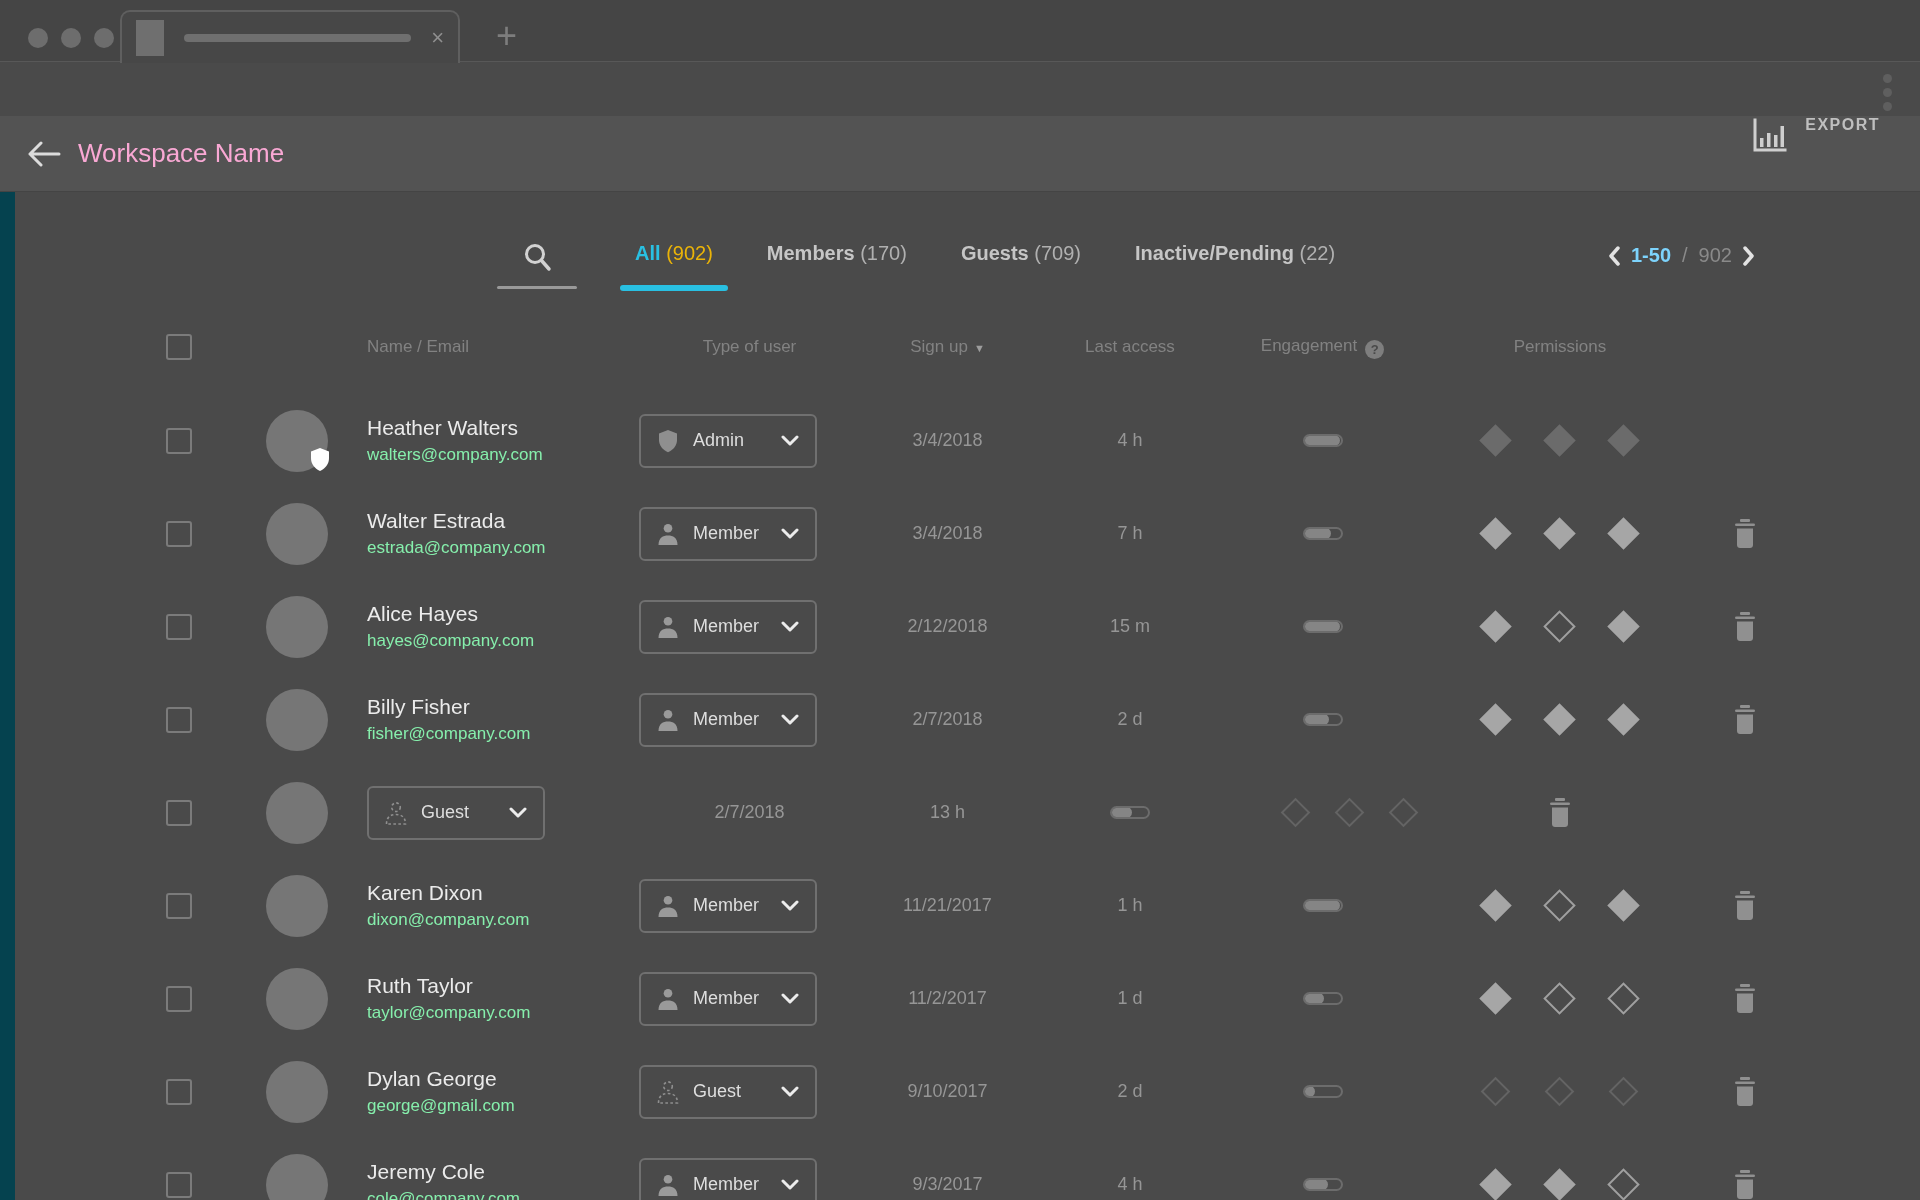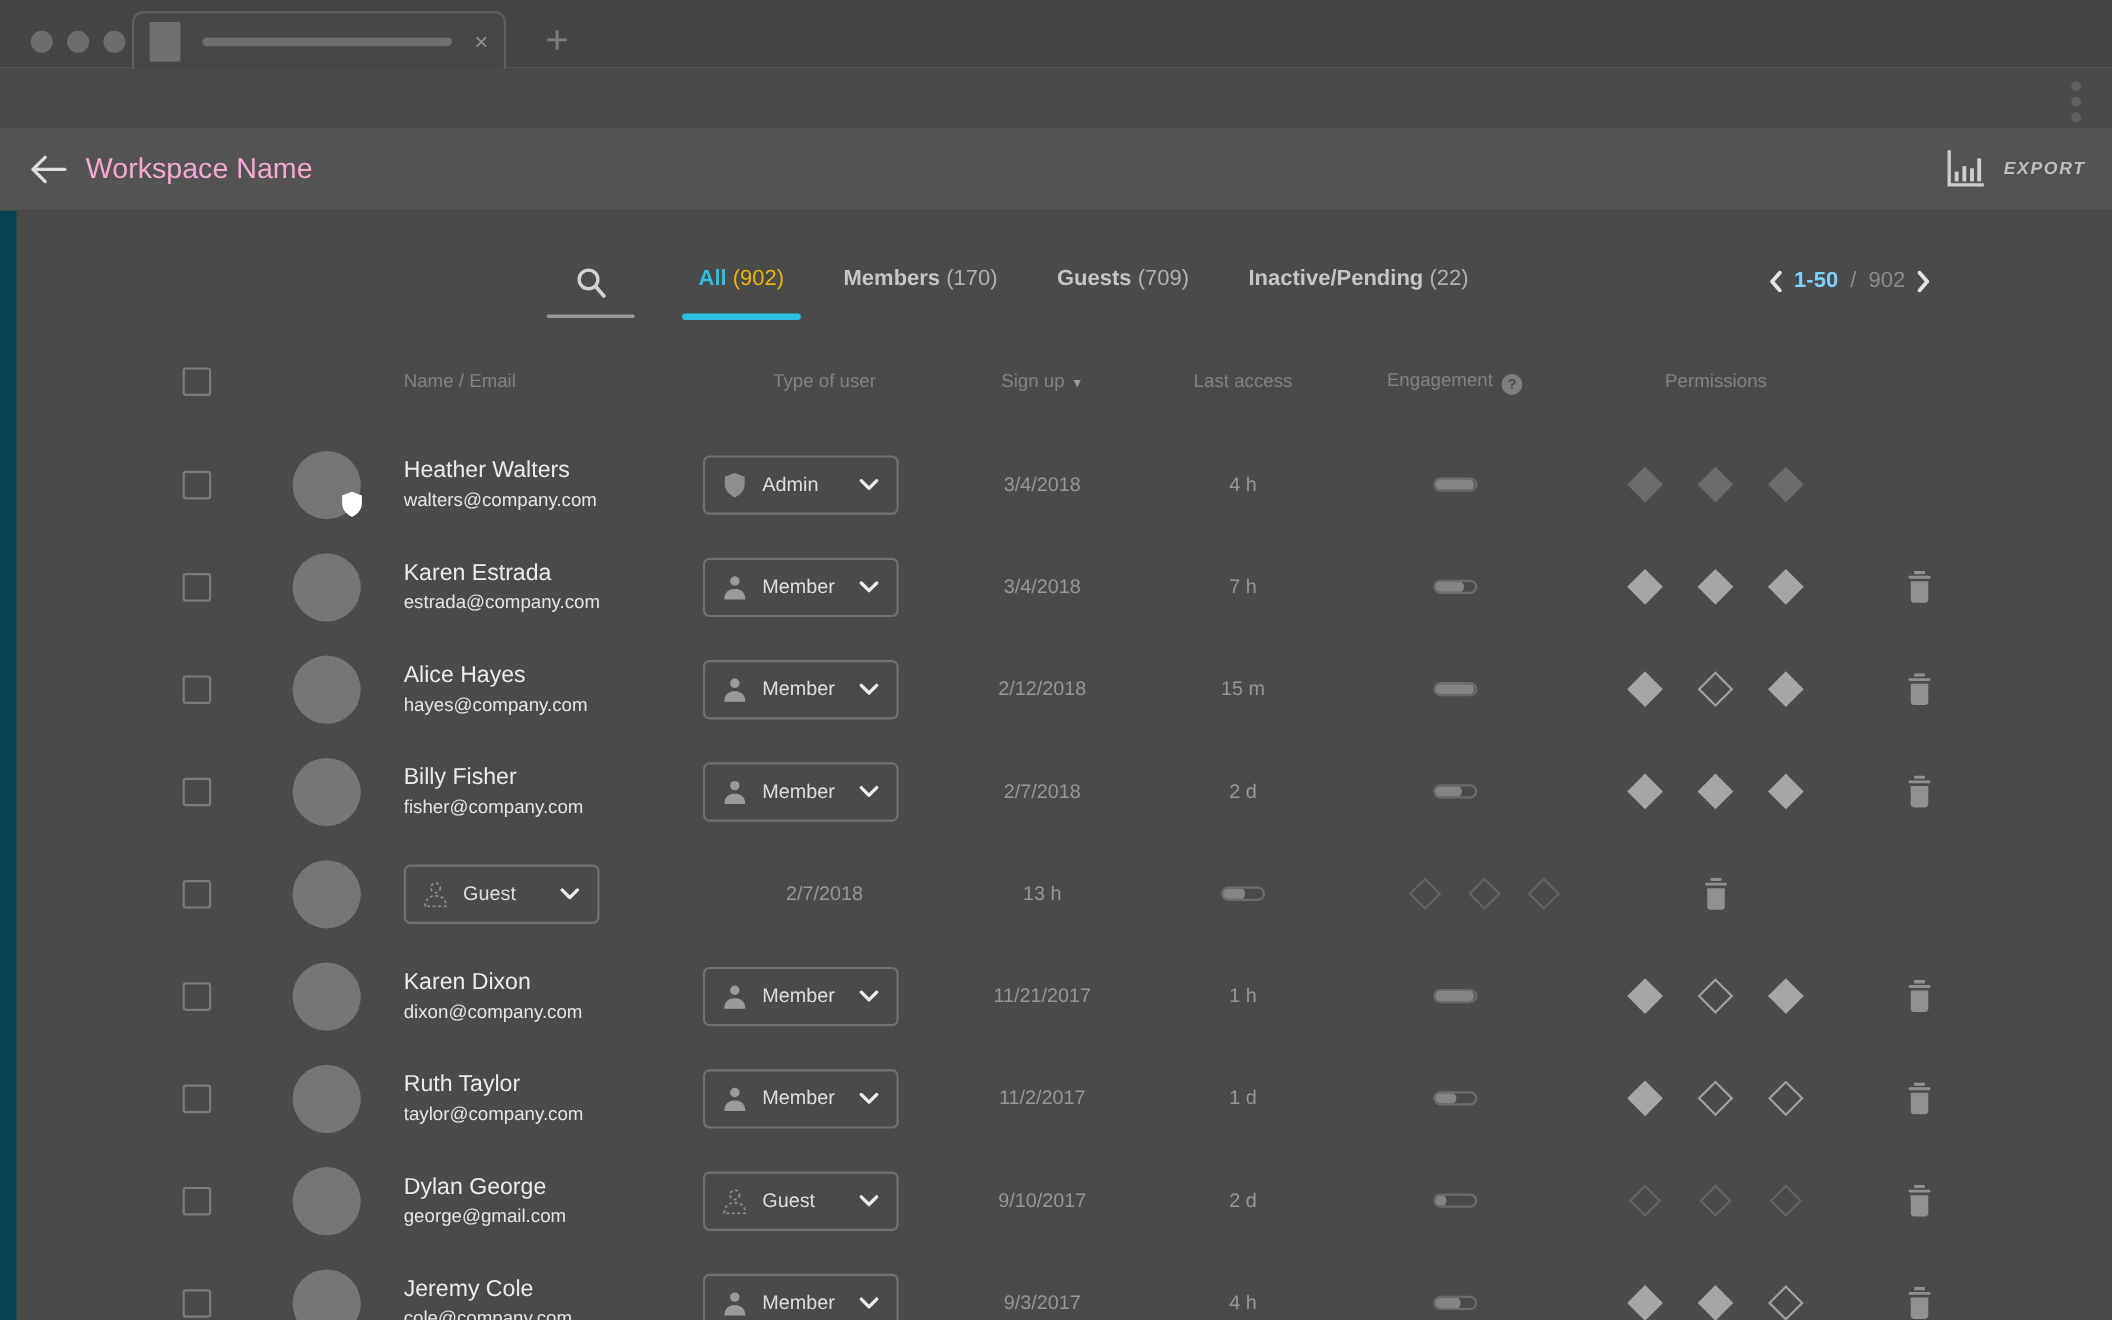--- a/index.html
+++ b/index.html
@@ -19,21 +19,21 @@
   .new-tab { position:absolute; left:496px; top:18px; color:#7d7d7d; font-size:36px; font-weight:300; line-height:36px; }
   .toolbar { position:relative; height:54px; background:#4a4a4a; }
   .kebab { position:absolute; right:28px; top:12px; display:flex; flex-direction:column; gap:5px; }
   .kebab .kdot { width:9px; height:9px; border-radius:50%; background:#5f5f5f; }
 
   
   .app-header { position:relative; height:76px; background:#535353; display:flex; align-items:center;
     border-bottom:1px solid rgba(0,0,0,.18); }
   .back-btn { margin-left:24px; width:40px; height:40px; display:flex; align-items:center; justify-content:center; cursor:pointer; }
   .page-title { margin-left:14px; font-size:26px; color:#f9a8d4; }
-  .export-btn { position:absolute; right:24px; top:0; height:100%; display:flex; align-items:center; gap:16px; cursor:pointer;font-style:italic; }
+  .export-btn { position:absolute; right:40px; top:0; height:100%; display:flex; align-items:flex-start; gap:16px; cursor:pointer; }
   .export-label { font-size:16px; font-weight:bold; letter-spacing:1.5px; color:#bfbfbf; }
 
   
   .content { position:relative; height:1008px; background:#4a4a4a; }
   .teal-strip { position:absolute; left:0; top:0; bottom:0; width:15px; background:#05424f; }
 
   
   .controls { position:absolute; left:0; top:0; width:100%; height:130px; }
   .search-block { position:absolute; left:497px; top:50px; width:80px; }
   .search-icon-wrap { display:flex; justify-content:center; padding-bottom:14px; }
@@ -63,21 +63,21 @@
 
   .rows { position:absolute; top:202px; left:0; width:100%; }
   .user-row { height:93px; }
 
   .checkbox { width:26px; height:26px; border:2px solid #7b7b7b; border-radius:3px; background:transparent; cursor:pointer; }
   .avatar-wrap { position:relative; width:62px; height:62px; }
   .avatar { width:62px; height:62px; border-radius:50%; background:#767676; }
   .avatar-badge { position:absolute; right:-3px; bottom:-4px; }
   .name-block { display:flex; flex-direction:column; gap:5px; }
   .user-name { font-size:21px; color:#ebebeb; }
-  .user-email { font-size:17px; color:#e5e5e5; }
+  .user-email { font-size:17px; color:#86efac; }
 
   .type-dropdown { width:178px; height:54px; border:2px solid #707070; border-radius:6px; background:transparent;
     display:flex; align-items:center; padding:0 16px; cursor:pointer; }
   .t-icon { display:none; width:22px; height:24px; }
   .type-admin .icon-admin { display:block; }
   .type-member .icon-member { display:block; }
   .type-guest .icon-guest { display:block; }
   .type-label { font-size:18px; color:#dedede; margin-left:14px; }
   .dd-chevron { margin-left:auto; display:flex; }
 
@@ -273,21 +273,21 @@
       <div class="grid-row user-row">
     <div class="checkbox"></div>
     <div></div>
     <div>
       <div class="avatar-wrap">
         <div class="avatar"></div>
 
       </div>
     </div>
     <div class="name-block">
-      <span class="user-name">Karen Estrada</span>
+      <span class="user-name">Walter Estrada</span>
       <span class="user-email">estrada@company.com</span>
     </div>
     <div>
       <div class="type-dropdown type-member">
 
         <svg class="t-icon icon-member" viewBox="0 0 22 24">
           <circle cx="11" cy="6.2" r="4.3" fill="#9a9a9a"></circle>
           <path d="M1.5 23 C1.5 15.8 6 13.5 11 13.5 C16 13.5 20.5 15.8 20.5 23 Z" fill="#9a9a9a"></path>
         </svg>
 

